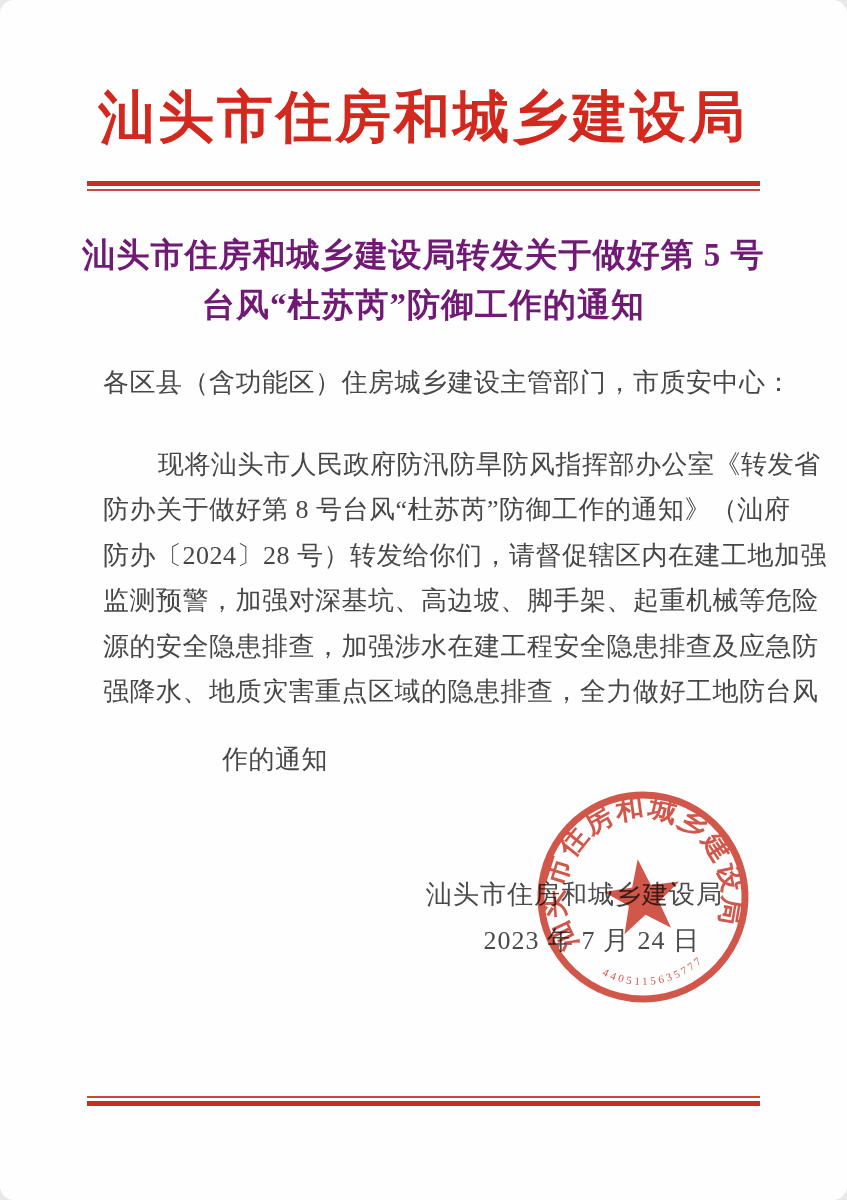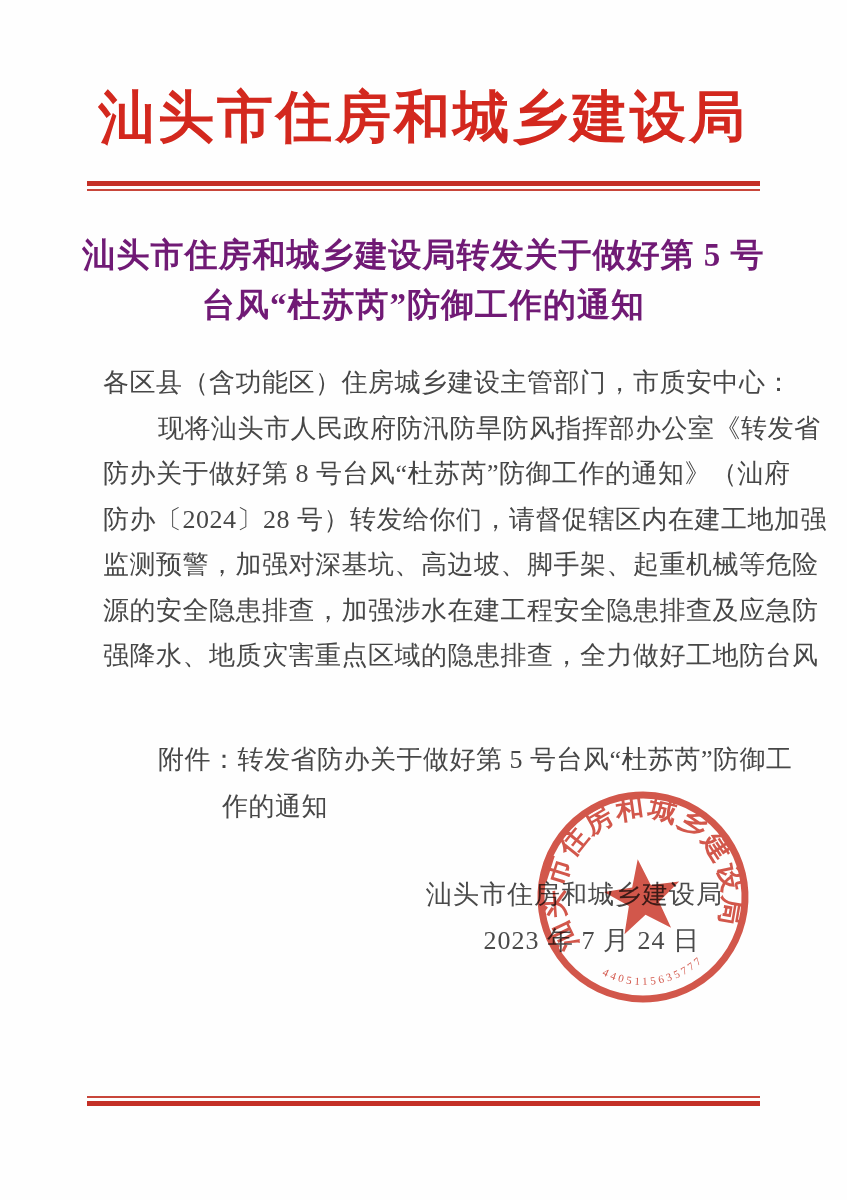--- a/index.html
+++ b/index.html
@@ -3,20 +3,21 @@
 <meta charset="utf-8">
 <style>
   html,body{margin:0;padding:0;background:#e8e8e8;}
   .page{
     position:relative;
     width:847px;height:1200px;
     margin:0 auto;
     background:#fefefe;
     overflow:hidden;
     font-family:"Liberation Serif","DejaVu Serif",serif;
+    border-radius:14px;
   }
   
   .letterhead{
     position:absolute;top:80px;left:0;width:100%;
     text-align:center;
     font-size:56px;font-weight:bold;
     color:#d3281e;
     letter-spacing:3px;
     white-space:nowrap;
   }
@@ -40,21 +41,21 @@
   
   .body-block{
     position:absolute;top:360px;left:103px;width:660px;
     font-size:26px;color:#474747;
   }
   .body-block .line{
     height:45.5px;line-height:45.5px;
     white-space:nowrap;
     letter-spacing:0.5px;
   }
-  .body-block .line.indent{padding-left:55px;}
+  .body-block .line.indent{padding-left:55px;margin-top:36px;}
   
   .attachment{
     position:absolute;top:736px;left:158px;
     font-size:26px;color:#474747;
     line-height:47px;
   }
   .attachment .att-line{white-space:nowrap;letter-spacing:0.5px;}
   .attachment .att-line2{padding-left:64px;}
   
   .signature{
@@ -99,21 +100,20 @@
     <div class="line">各区县（含功能区）住房城乡建设主管部门，市质安中心：</div>
     <div class="line indent">现将汕头市人民政府防汛防旱防风指挥部办公室《转发省</div>
     <div class="line">防办关于做好第 8 号台风“杜苏芮”防御工作的通知》（汕府</div>
     <div class="line">防办〔2024〕28 号）转发给你们，请督促辖区内在建工地加强</div>
     <div class="line">监测预警，加强对深基坑、高边坡、脚手架、起重机械等危险</div>
     <div class="line">源的安全隐患排查，加强涉水在建工程安全隐患排查及应急防</div>
     <div class="line">强降水、地质灾害重点区域的隐患排查，全力做好工地防台风</div>
   </div>
 
   <div class="attachment">
-    <div class="att-line"><span>附件：</span><span>转发省防办关于做好第 5 号台风“杜苏芮”防御工</span></div>
     <div class="att-line att-line2">作的通知</div>
   </div>
 
   <div class="signature">汕头市住房和城乡建设局</div>
   <div class="sign-date">2023 年 7 月 24 日</div>
 
   <div class="seal">
     <svg viewBox="0 0 224 224" xmlns="http://www.w3.org/2000/svg">
       <defs>
         <path id="ringTextPath" d="M 42.7,152 A 80,80 0 1 1 181.3,152" fill="none"></path>

